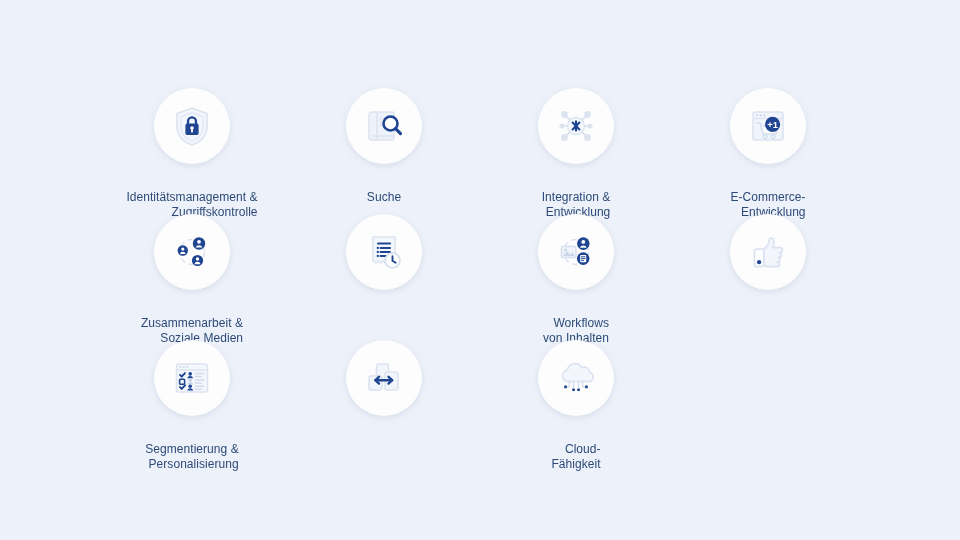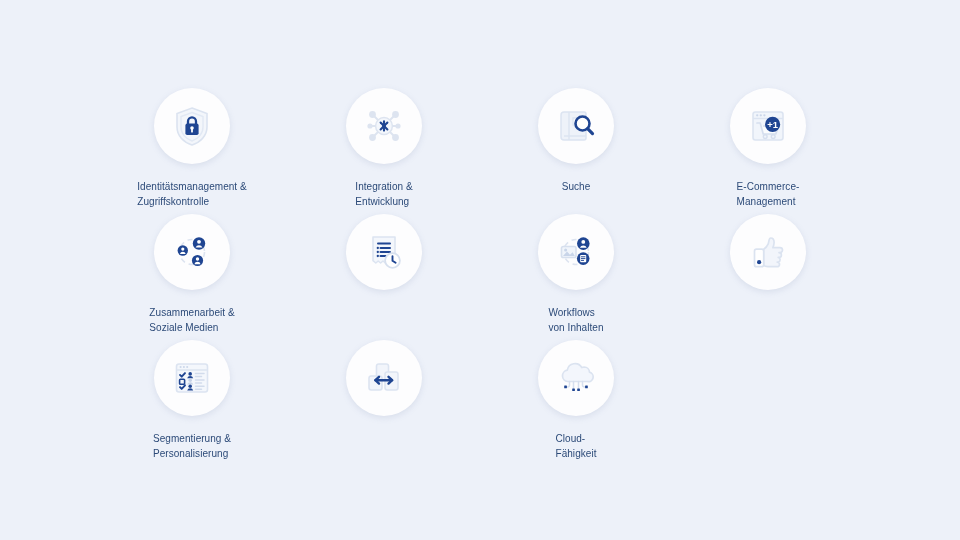--- a/index.html
+++ b/index.html
@@ -43,24 +43,24 @@
     box-shadow: 0 2px 6px rgba(120,140,180,0.18);
     display: flex;
     align-items: center;
     justify-content: center;
     flex: none;
   }
   .icon-circle svg {
     display: block;
   }
   .feature-label {
-    margin-top: 15px;
-    text-align: left;
+    margin-top: 26px;
+    text-align: right;
     color: #2c4a78;
-    font-size: 10px;
+    font-size: 12px;
     line-height: 15.4px;
     letter-spacing: 0.05px;
     white-space: pre-line;
     font-family: "Liberation Sans", sans-serif;
   }
 </style>
 </head>
 <body>
 
 <div id="stage">
@@ -73,20 +73,34 @@
           <path d="M23 5 L38 10.5 V24 C38 33 31 39.5 23 42 C15 39.5 8 33 8 24 V10.5 Z" fill="#f3f6fb" stroke="#dbe3f0" stroke-width="1.6"></path>
           <path d="M23 9.5 L34 13.6 V24 C34 31 28.8 36 23 38 C17.2 36 12 31 12 24 V13.6 Z" fill="none" stroke="#e2e9f4" stroke-width="1.4"></path>
           <path d="M19 21 V18.4 A4 4 0 0 1 27 18.4 V21" fill="none" stroke="#1f4592" stroke-width="2.3"></path>
           <rect x="16.4" y="20.6" width="13.2" height="11.4" rx="1.8" fill="#1f4592"></rect>
           <circle cx="23" cy="25" r="1.8" fill="#ffffff"></circle>
           <rect x="22.1" y="25.4" width="1.8" height="4.2" rx="0.9" fill="#ffffff"></rect>
         </svg>
       </div>
       <div class="feature-label">Identitätsmanagement &amp;
 Zugriffskontrolle</div>
+    </div>
+
+    <div class="feature-cell">
+      <div class="icon-circle">
+        <svg width="46" height="46" viewBox="0 0 46 46">
+          <path d="M11 9 h20 a2 2 0 0 1 2 2 v24 a2 2 0 0 1 -2 2 h-20 a3 3 0 0 1 -3 -3 v-22 a3 3 0 0 1 3 -3 z" fill="#eef2f9" stroke="#dce4f1" stroke-width="1.5"></path>
+          <path d="M16 9 v28" stroke="#dce4f1" stroke-width="1.5" fill="none"></path>
+          <path d="M11 33 h22" stroke="#dce4f1" stroke-width="1.4" fill="none"></path>
+          <path d="M20 15 h11 v7 h-11 z" fill="#f7f9fc" stroke="#dce4f1" stroke-width="1.3"></path>
+          <circle cx="29.5" cy="20.5" r="7" fill="#ffffff" stroke="#1f4592" stroke-width="2.6"></circle>
+          <path d="M34.6 25.6 L39.5 30.6" stroke="#1f4592" stroke-width="3.2" stroke-linecap="round"></path>
+        </svg>
+      </div>
+      <div class="feature-label">Suche</div>
     </div>
 
     <div class="feature-cell">
       <div class="icon-circle">
         <svg width="46" height="46" viewBox="0 0 46 46">
           <g stroke="#dde4f0" stroke-width="2" fill="none">
             <path d="M23 23 L12 12"></path>
               <path d="M23 23 L34 12"></path>
             <path d="M23 23 L10 23"></path>
               <path d="M23 23 L36 23"></path>
@@ -110,50 +124,36 @@
           <circle cx="23" cy="23" r="1.9" fill="#1f4592"></circle>
         </svg>
       </div>
       <div class="feature-label">Integration &amp;
 Entwicklung</div>
     </div>
 
     <div class="feature-cell">
       <div class="icon-circle">
         <svg width="46" height="46" viewBox="0 0 46 46">
-          <path d="M11 9 h20 a2 2 0 0 1 2 2 v24 a2 2 0 0 1 -2 2 h-20 a3 3 0 0 1 -3 -3 v-22 a3 3 0 0 1 3 -3 z" fill="#eef2f9" stroke="#dce4f1" stroke-width="1.5"></path>
-          <path d="M16 9 v28" stroke="#dce4f1" stroke-width="1.5" fill="none"></path>
-          <path d="M11 33 h22" stroke="#dce4f1" stroke-width="1.4" fill="none"></path>
-          <path d="M20 15 h11 v7 h-11 z" fill="#f7f9fc" stroke="#dce4f1" stroke-width="1.3"></path>
-          <circle cx="29.5" cy="20.5" r="7" fill="#ffffff" stroke="#1f4592" stroke-width="2.6"></circle>
-          <path d="M34.6 25.6 L39.5 30.6" stroke="#1f4592" stroke-width="3.2" stroke-linecap="round"></path>
-        </svg>
-      </div>
-      <div class="feature-label">Suche</div>
-    </div>
-
-    <div class="feature-cell">
-      <div class="icon-circle">
-        <svg width="46" height="46" viewBox="0 0 46 46">
           <rect x="8" y="9" width="30" height="28" rx="2.4" fill="#f1f5fb" stroke="#dce4f1" stroke-width="1.6"></rect>
           <path d="M8 15.5 h30" stroke="#dce4f1" stroke-width="1.5"></path>
           <g fill="#ccd7ea">
             <circle cx="12.2" cy="12.3" r="1.15"></circle>
               <circle cx="15.8" cy="12.3" r="1.15"></circle>
               <circle cx="19.4" cy="12.3" r="1.15"></circle>
           </g>
           <path d="M12 20 h3.2 l3 11 h12.6 l2.8 -8 h-15" fill="#fafcfe" stroke="#d5deee" stroke-width="1.7" stroke-linejoin="round" stroke-linecap="round"></path>
           <circle cx="20.2" cy="33.6" r="1.9" fill="#f1f5fb" stroke="#d5deee" stroke-width="1.4"></circle>
           <circle cx="28.2" cy="33.6" r="1.9" fill="#f1f5fb" stroke="#d5deee" stroke-width="1.4"></circle>
           <circle cx="27.6" cy="21.4" r="7.6" fill="#1f4592"></circle>
           <text x="27.6" y="25.1" font-family="Liberation Sans, sans-serif" font-size="9.4" font-weight="bold" fill="#ffffff" text-anchor="middle">+1</text>
         </svg>
       </div>
       <div class="feature-label">E-Commerce-
-Management</div>
+Entwicklung</div>
     </div>
 
     <div class="feature-cell">
       <div class="icon-circle">
         <svg width="46" height="46" viewBox="0 0 46 46">
           <circle cx="23" cy="23" r="12.5" fill="none" stroke="#dde4f0" stroke-width="1.6" stroke-dasharray="5 4"></circle>
           <g fill="#1f4592">
             <circle cx="30" cy="14.5" r="6.2"></circle>
             <circle cx="13.8" cy="21.5" r="5.2"></circle>
             <circle cx="28.5" cy="31.5" r="5.6"></circle>

